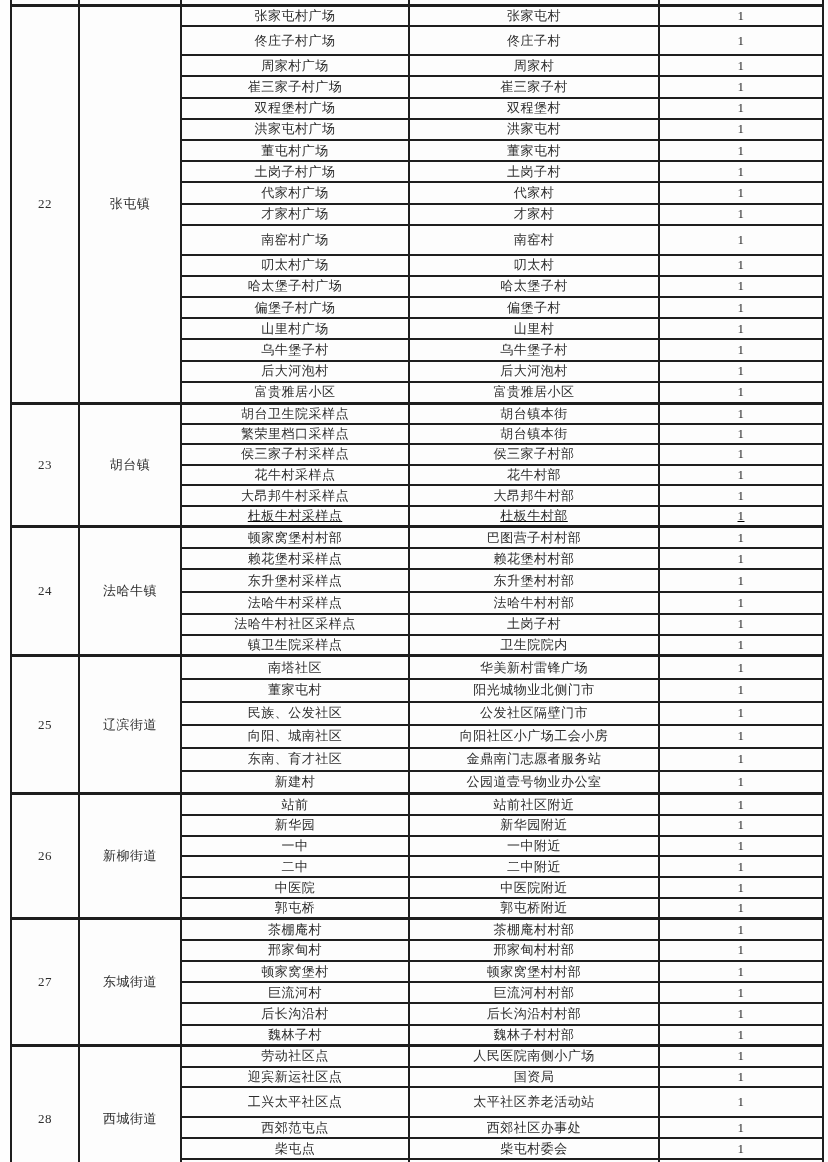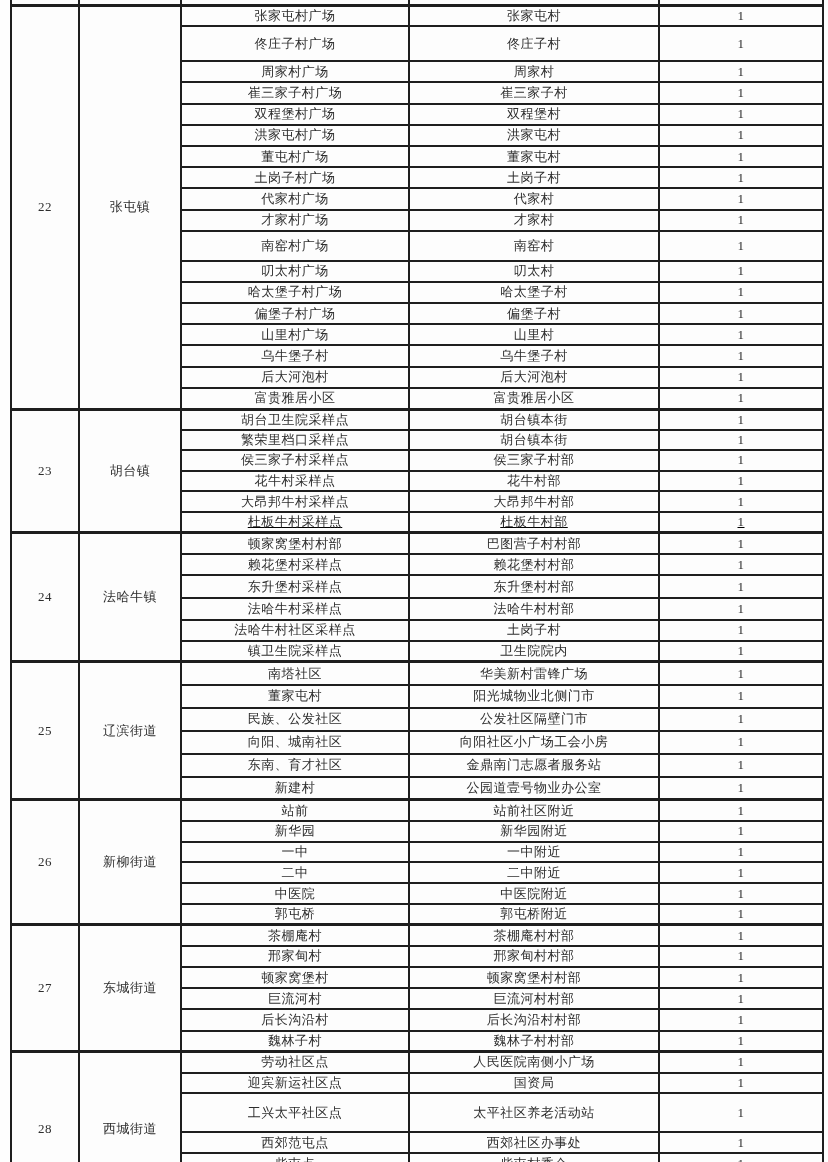--- a/index.html
+++ b/index.html
@@ -75,21 +75,21 @@
           <td class="col-location"></td>
           <td class="col-count"></td>
         </tr>
         <tr class="sec-start" style="height: 21.2px;">
           <td class="col-no" rowspan="18">22</td>
           <td class="col-town" rowspan="18">张屯镇</td>
           <td class="col-point">张家屯村广场</td>
           <td class="col-location">张家屯村</td>
           <td class="col-count">1</td>
         </tr>
-        <tr style="height: 35px;">
+        <tr style="height: 29px;">
           <td class="col-point">佟庄子村广场</td>
           <td class="col-location">佟庄子村</td>
           <td class="col-count">1</td>
         </tr>
         <tr style="height: 21.2px;">
           <td class="col-point">周家村广场</td>
           <td class="col-location">周家村</td>
           <td class="col-count">1</td>
         </tr>
         <tr style="height: 21.2px;">
@@ -332,21 +332,21 @@
           <td class="col-town" rowspan="6">西城街道</td>
           <td class="col-point">劳动社区点</td>
           <td class="col-location">人民医院南侧小广场</td>
           <td class="col-count">1</td>
         </tr>
         <tr style="height: 20.8px;">
           <td class="col-point">迎宾新运社区点</td>
           <td class="col-location">国资局</td>
           <td class="col-count">1</td>
         </tr>
-        <tr style="height: 39px;">
+        <tr style="height: 30px;">
           <td class="col-point">工兴太平社区点</td>
           <td class="col-location">太平社区养老活动站</td>
           <td class="col-count">1</td>
         </tr>
         <tr style="height: 20.8px;">
           <td class="col-point">西郊范屯点</td>
           <td class="col-location">西郊社区办事处</td>
           <td class="col-count">1</td>
         </tr>
         <tr style="height: 20.8px;">

